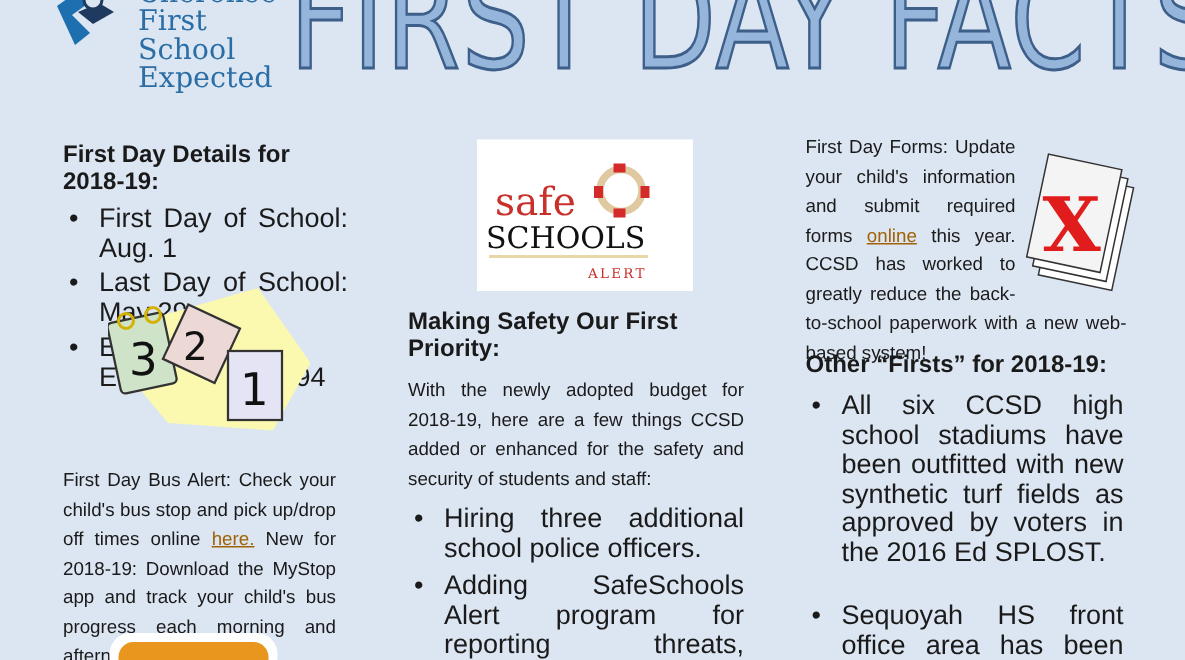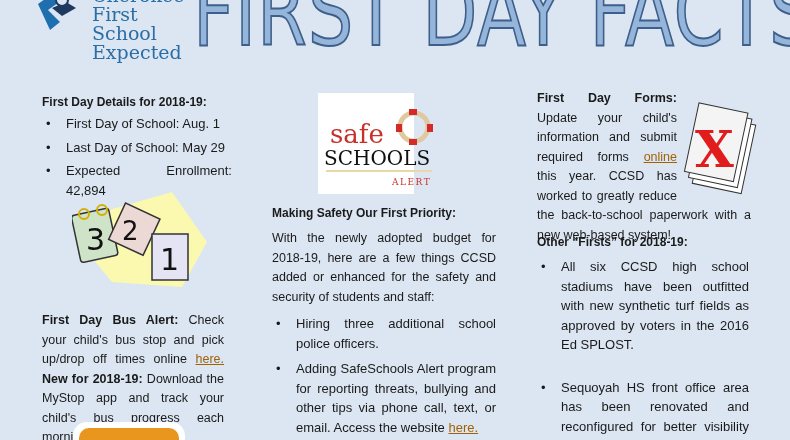--- a/index.html
+++ b/index.html
@@ -1,27 +1,27 @@
 <!DOCTYPE html>
 <html><head>
 <meta charset="utf-8">
 <style>
   html,body{margin:0;padding:0;}
   body{width:790px;height:440px;overflow:hidden;background:#dce6f2;font-family:"Liberation Sans",sans-serif;color:#1a1a1a;position:relative;}
   .abs{position:absolute;}
   .logo-mark{left:36px;top:-6px;width:48px;height:42px;}
   .logo-text{left:92px;top:-14px;font-family:"DejaVu Serif",serif;color:#2b6ea6;font-size:19px;line-height:19px;}
   .banner{left:193px;top:-32px;font-family:"DejaVu Sans",sans-serif;font-size:92px;font-weight:normal;letter-spacing:1px;color:#95b6da;-webkit-text-stroke:2px #3d5f8a;transform:scaleX(0.78);transform-origin:left top;white-space:nowrap;line-height:1;}
-  .h{font-weight:bold;font-size:12px;}
+  .h{font-weight:bold;font-size:16px;}
   .p{font-size:12.5px;line-height:19.5px;text-align:justify;}
   ul{margin:0;padding:0;list-style:none;}
-  li{position:relative;padding-left:24px;font-size:13px;line-height:19.5px;text-align:justify;}
+  li{position:relative;padding-left:24px;font-size:18px;line-height:19.5px;text-align:justify;}
   li:before{content:"•";position:absolute;left:4px;top:0;}
   a{color:#a16207;text-decoration:underline;}
-  b{font-weight:bold;margin-top:32px;}
+  b{font-weight:normal;margin-top:32px;}
 </style>
 </head>
 <body>
 
 <div class="abs logo-mark">
   <svg width="48" height="42" viewBox="0 0 48 42">
     <polygon points="2,10 16,0 26,6 12,16 24,28 14,36" fill="#1e6fb0"></polygon>
     <polygon points="16,14 30,8 40,14 26,22" fill="#1f3a5f"></polygon>
     <circle cx="26" cy="6" r="6" fill="#dce6f2" stroke="#1f3a5f" stroke-width="2"></circle>
   </svg>
@@ -58,21 +58,21 @@
 </div>
 
 <div class="abs p" style="left:42px;top:311px;width:182px;">
   <b>First Day Bus Alert:</b><span> Check your child's bus stop and pick up/drop off times online </span><a href="#">here.</a> <b>New for 2018-19:</b><span> Download the MyStop app and track your child's bus progress each morning and afternoon!</span>
 </div>
 
 <div class="abs" style="left:73px;top:422px;width:112px;height:30px;background:#fff;border-radius:14px;">
   <div style="margin:6px 6px 0;height:30px;background:#e8961e;border-radius:10px;"></div>
 </div>
 
-<div class="abs" style="left:318px;top:93px;width:96px;height:101px;background:#fff;">
+<div class="abs" style="left:318px;top:93px;width:144px;height:101px;background:#fff;">
   <svg width="121" height="101" viewBox="0 0 121 101">
     <circle cx="96" cy="34" r="14" fill="none" stroke="#e0c9a0" stroke-width="5"></circle>
     <rect x="91" y="16" width="8" height="6" fill="#d42a2a"></rect>
       <rect x="109" y="31" width="6" height="8" fill="#d42a2a"></rect>
     <rect x="78" y="31" width="6" height="8" fill="#d42a2a"></rect>
       <rect x="91" y="46" width="8" height="6" fill="#d42a2a"></rect>
     <text x="12" y="50" font-size="26" font-family="DejaVu Serif" fill="#c8312a">safe</text>
     <text x="6" y="72" font-size="20" font-family="DejaVu Serif" fill="#111">SCHOOLS</text>
     <line x1="8" y1="78" x2="114" y2="78" stroke="#e8d8a8" stroke-width="2"></line>
     <text x="74" y="92" font-size="9" letter-spacing="1.5" font-family="DejaVu Serif" fill="#c8312a">ALERT</text>

